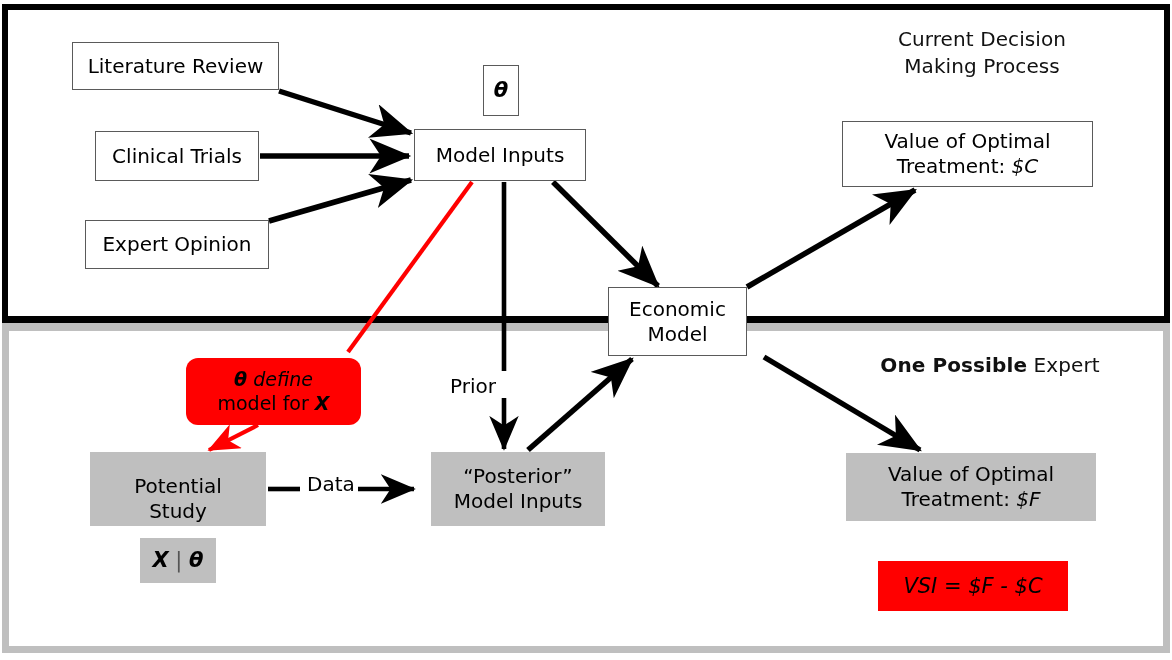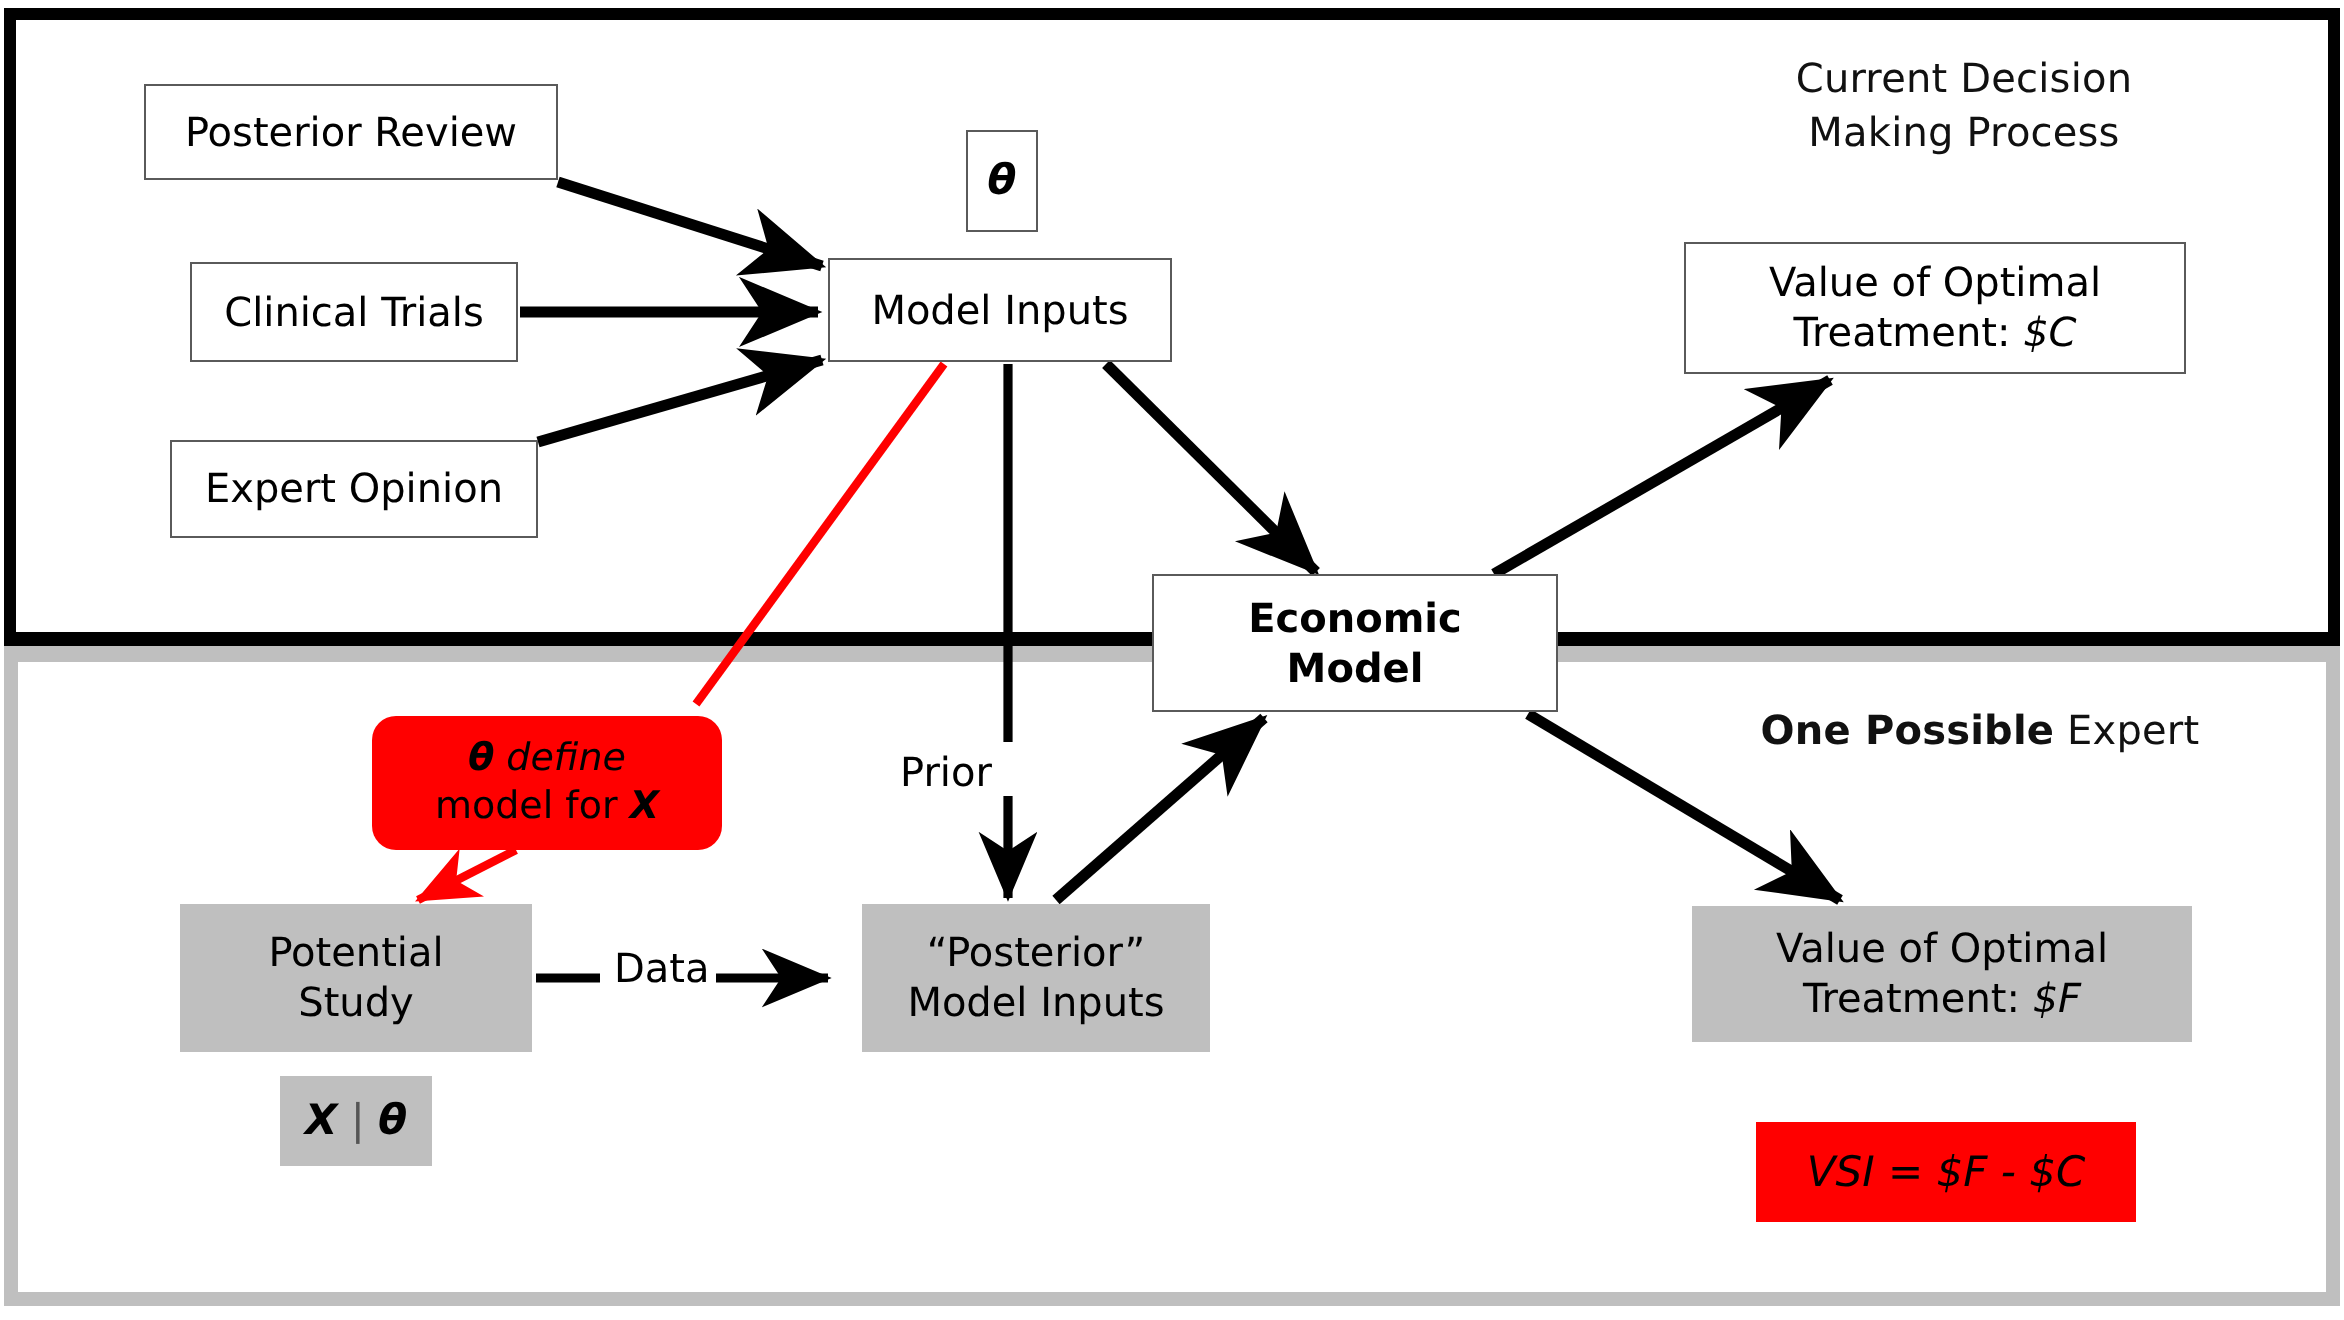--- a/index.html
+++ b/index.html
@@ -25,23 +25,23 @@
   .node.white{background:#ffffff;border:1.4px solid #5a5a5a;}
   .node.gray{background:#bfbfbf;border:0;}
   .node.red{background:#ff0000;border:0;}
 
   #node-lit{left:72px;top:42px;width:207px;height:48px;}
   #node-clin{left:95px;top:131px;width:164px;height:50px;}
   #node-exp{left:85px;top:220px;width:184px;height:49px;}
   #node-theta{left:483px;top:65px;width:36px;height:51px;font-size:21px;}
   #node-inputs{left:414px;top:129px;width:172px;height:52px;}
   #node-valc{left:842px;top:121px;width:251px;height:66px;}
-  #node-econ{left:576px;top:287px;width:203px;height:69px;font-weight:bold;}
+  #node-econ{left:608px;top:287px;width:139px;height:69px;}
   #node-reddef{left:186px;top:358px;width:175px;height:67px;font-size:19px;border-radius:12px;}
-  #node-pot{left:90px;top:452px;width:176px;height:74px;}
+  #node-pot{left:90px;top:452px;width:176px;height:74px;align-items:flex-end;}
   #node-post{left:431px;top:452px;width:174px;height:74px;}
   #node-xtheta{left:140px;top:538px;width:76px;height:45px;font-size:21px;}
   #node-thetax{left:467px;top:538px;width:77px;height:45px;font-size:21px;}
   #node-valf{left:846px;top:453px;width:250px;height:68px;}
   #node-vsi{left:878px;top:561px;width:190px;height:50px;font-size:21px;}
 
   
   .edge-label{position:absolute;font-size:20px;color:#000;background:#ffffff;padding:0 3px;z-index:5;}
   #label-prior{left:447px;top:374px;}
   #label-data{left:304px;top:472px;}
@@ -102,21 +102,21 @@
   <div class="heading" id="heading-current">
     <div>Current Decision</div>
     <div>Making Process</div>
   </div>
 
   <div class="heading" id="heading-future">
     <div><span class="hbold">One Possible</span><span> Expert</span></div>
   </div>
 
   <div class="node white" id="node-lit">
-    <span>Posterior Review</span>
+    <span>Literature Review</span>
   </div>
 
   <div class="node white" id="node-exp">
     <span>Expert Opinion</span>
   </div>
 
   <div class="node white" id="node-clin">
     <span>Clinical Trials</span>
   </div>
 

